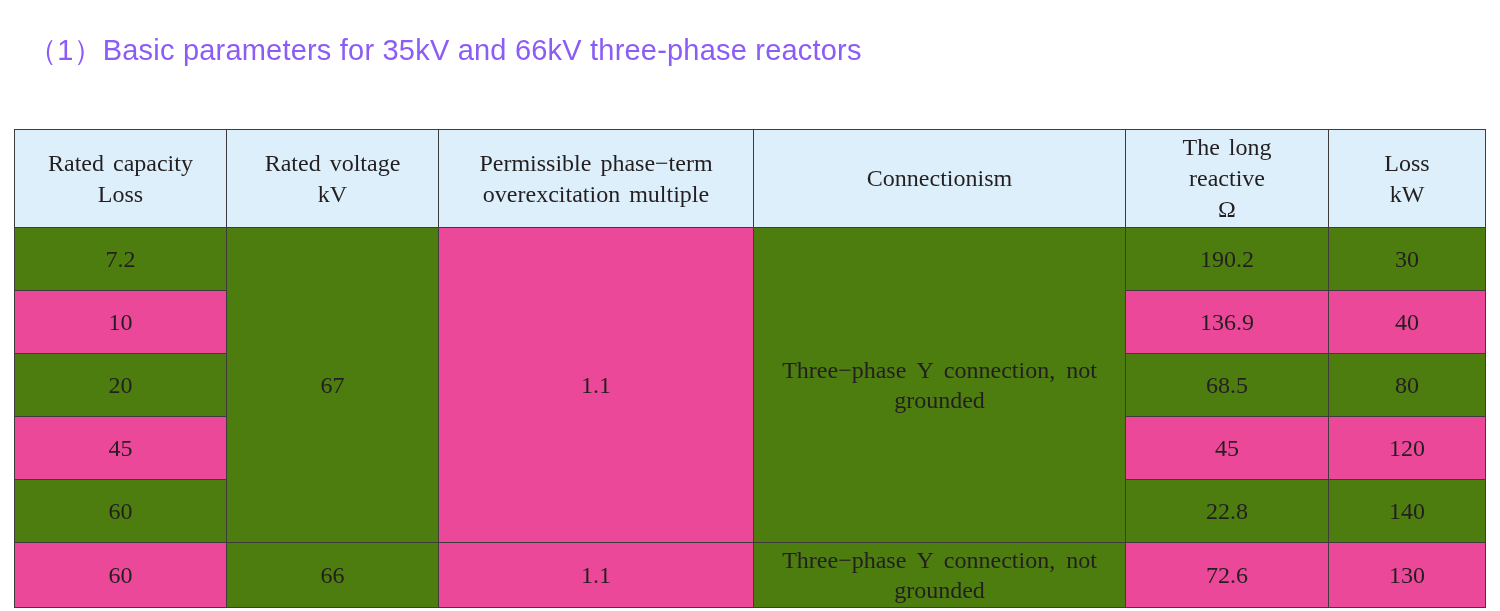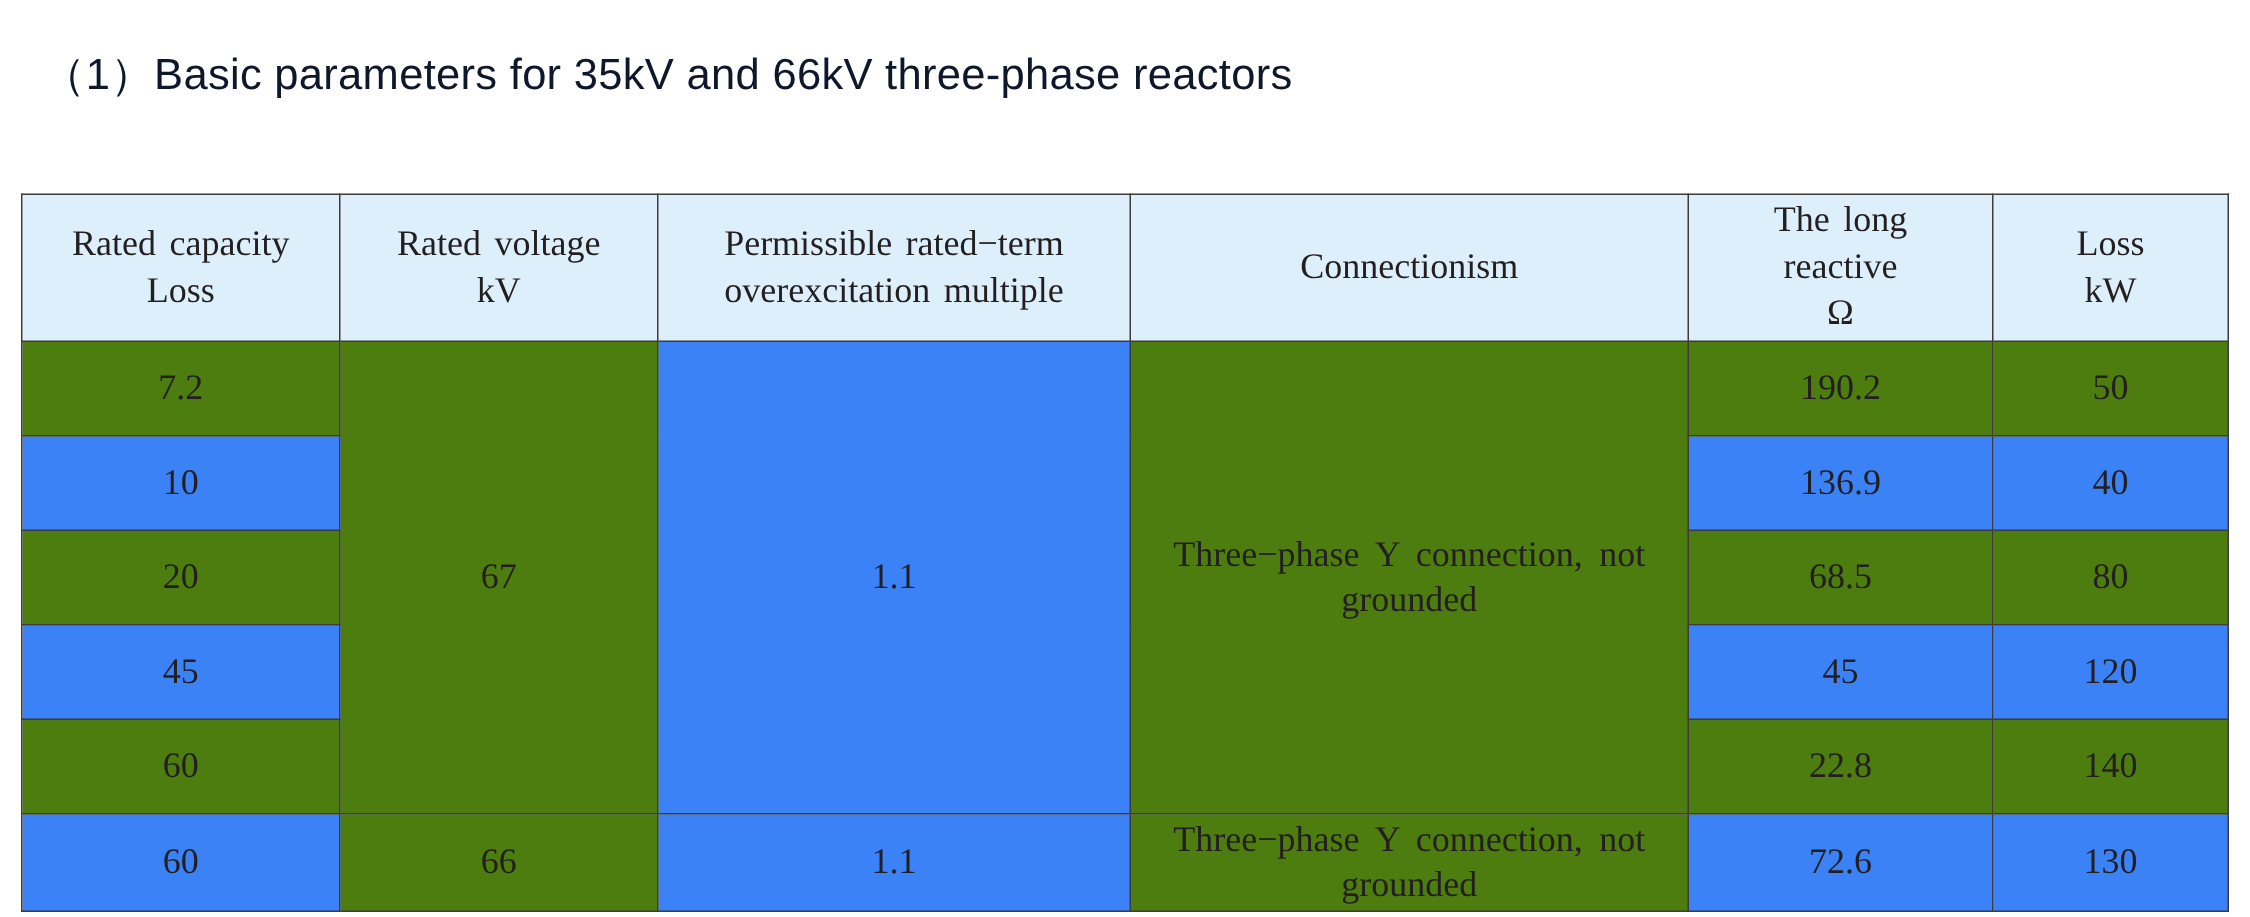--- a/index.html
+++ b/index.html
@@ -17,21 +17,21 @@
   }
 
   .page-title {
     position: absolute;
     left: 28px;
     top: 30px;
     font-family: "Liberation Sans", "DejaVu Sans", sans-serif;
     font-size: 29px;
     line-height: 40px;
     letter-spacing: 0.2px;
-    color: #0f172a;
+    color: #8b5cf6;
     white-space: nowrap;
   }
 
   .table-wrap {
     position: absolute;
     left: 14px;
     top: 129px;
     width: 1471px;
   }
 
@@ -57,21 +57,21 @@
   .c1 { width: 212px; }
   .c2 { width: 212px; }
   .c3 { width: 315px; }
   .c4 { width: 372px; }
   .c5 { width: 203px; }
   .c6 { width: 157px; }
 
   .hdr { background: #ddeffb; height: 92px; }
   .hdr-tall { height: 92px; }
 
-  .cell-blue  { background: #3b82f6; }
+  .cell-blue  { background: #ec4899; }
   .cell-white { background: #4d7c0f; }
 
   .data-row td { height: 58px; }
 
   .conn-text {
     display: block;
     line-height: 30px;
     word-spacing: 5px;
   }
 
@@ -96,21 +96,21 @@
       <tr>
         <td class="hdr">
           <span class="hdr-line">Rated capacity</span>
           <span class="hdr-line">Loss</span>
         </td>
         <td class="hdr">
           <span class="hdr-line">Rated voltage</span>
           <span class="hdr-line">kV</span>
         </td>
         <td class="hdr">
-          <span class="hdr-line">Permissible rated−term</span>
+          <span class="hdr-line">Permissible phase−term</span>
           <span class="hdr-line">overexcitation multiple</span>
         </td>
         <td class="hdr">
           <span class="hdr-line">Connectionism</span>
         </td>
         <td class="hdr hdr-tall">
           <span class="hdr-line">The long</span>
           <span class="hdr-line">reactive</span>
           <span class="hdr-line">Ω</span>
         </td>
@@ -121,21 +121,21 @@
       </tr>
 
       <tr class="data-row">
         <td class="cell-white">7.2</td>
         <td class="cell-white" rowspan="5">67</td>
         <td class="cell-blue" rowspan="5">1.1</td>
         <td class="cell-white" rowspan="5">
           <span class="conn-text">Three−phase Y connection, not grounded</span>
         </td>
         <td class="cell-white">190.2</td>
-        <td class="cell-white">50</td>
+        <td class="cell-white">30</td>
       </tr>
 
       <tr class="data-row">
         <td class="cell-blue">10</td>
         <td class="cell-blue">136.9</td>
         <td class="cell-blue">40</td>
       </tr>
 
       <tr class="data-row">
         <td class="cell-white">20</td>

